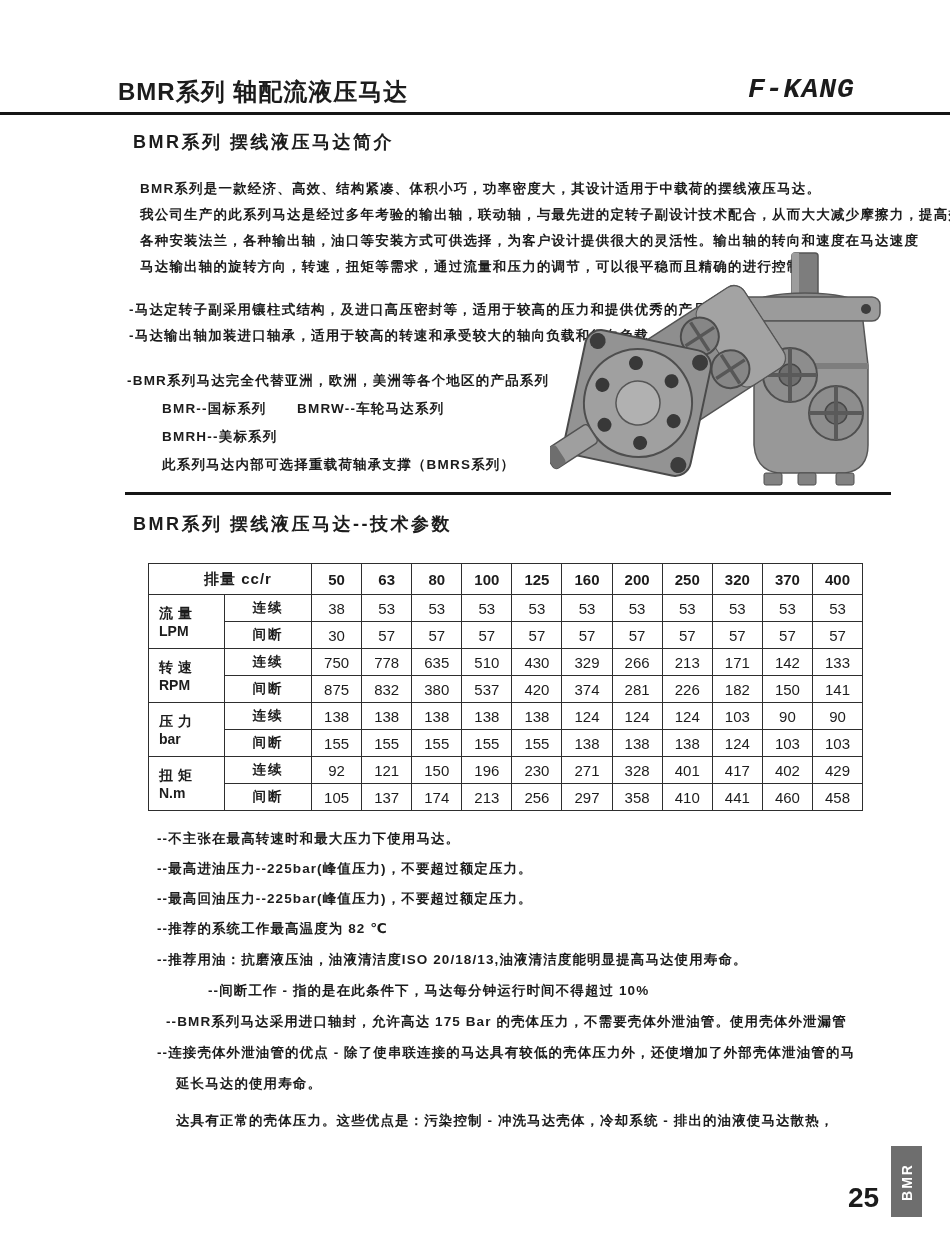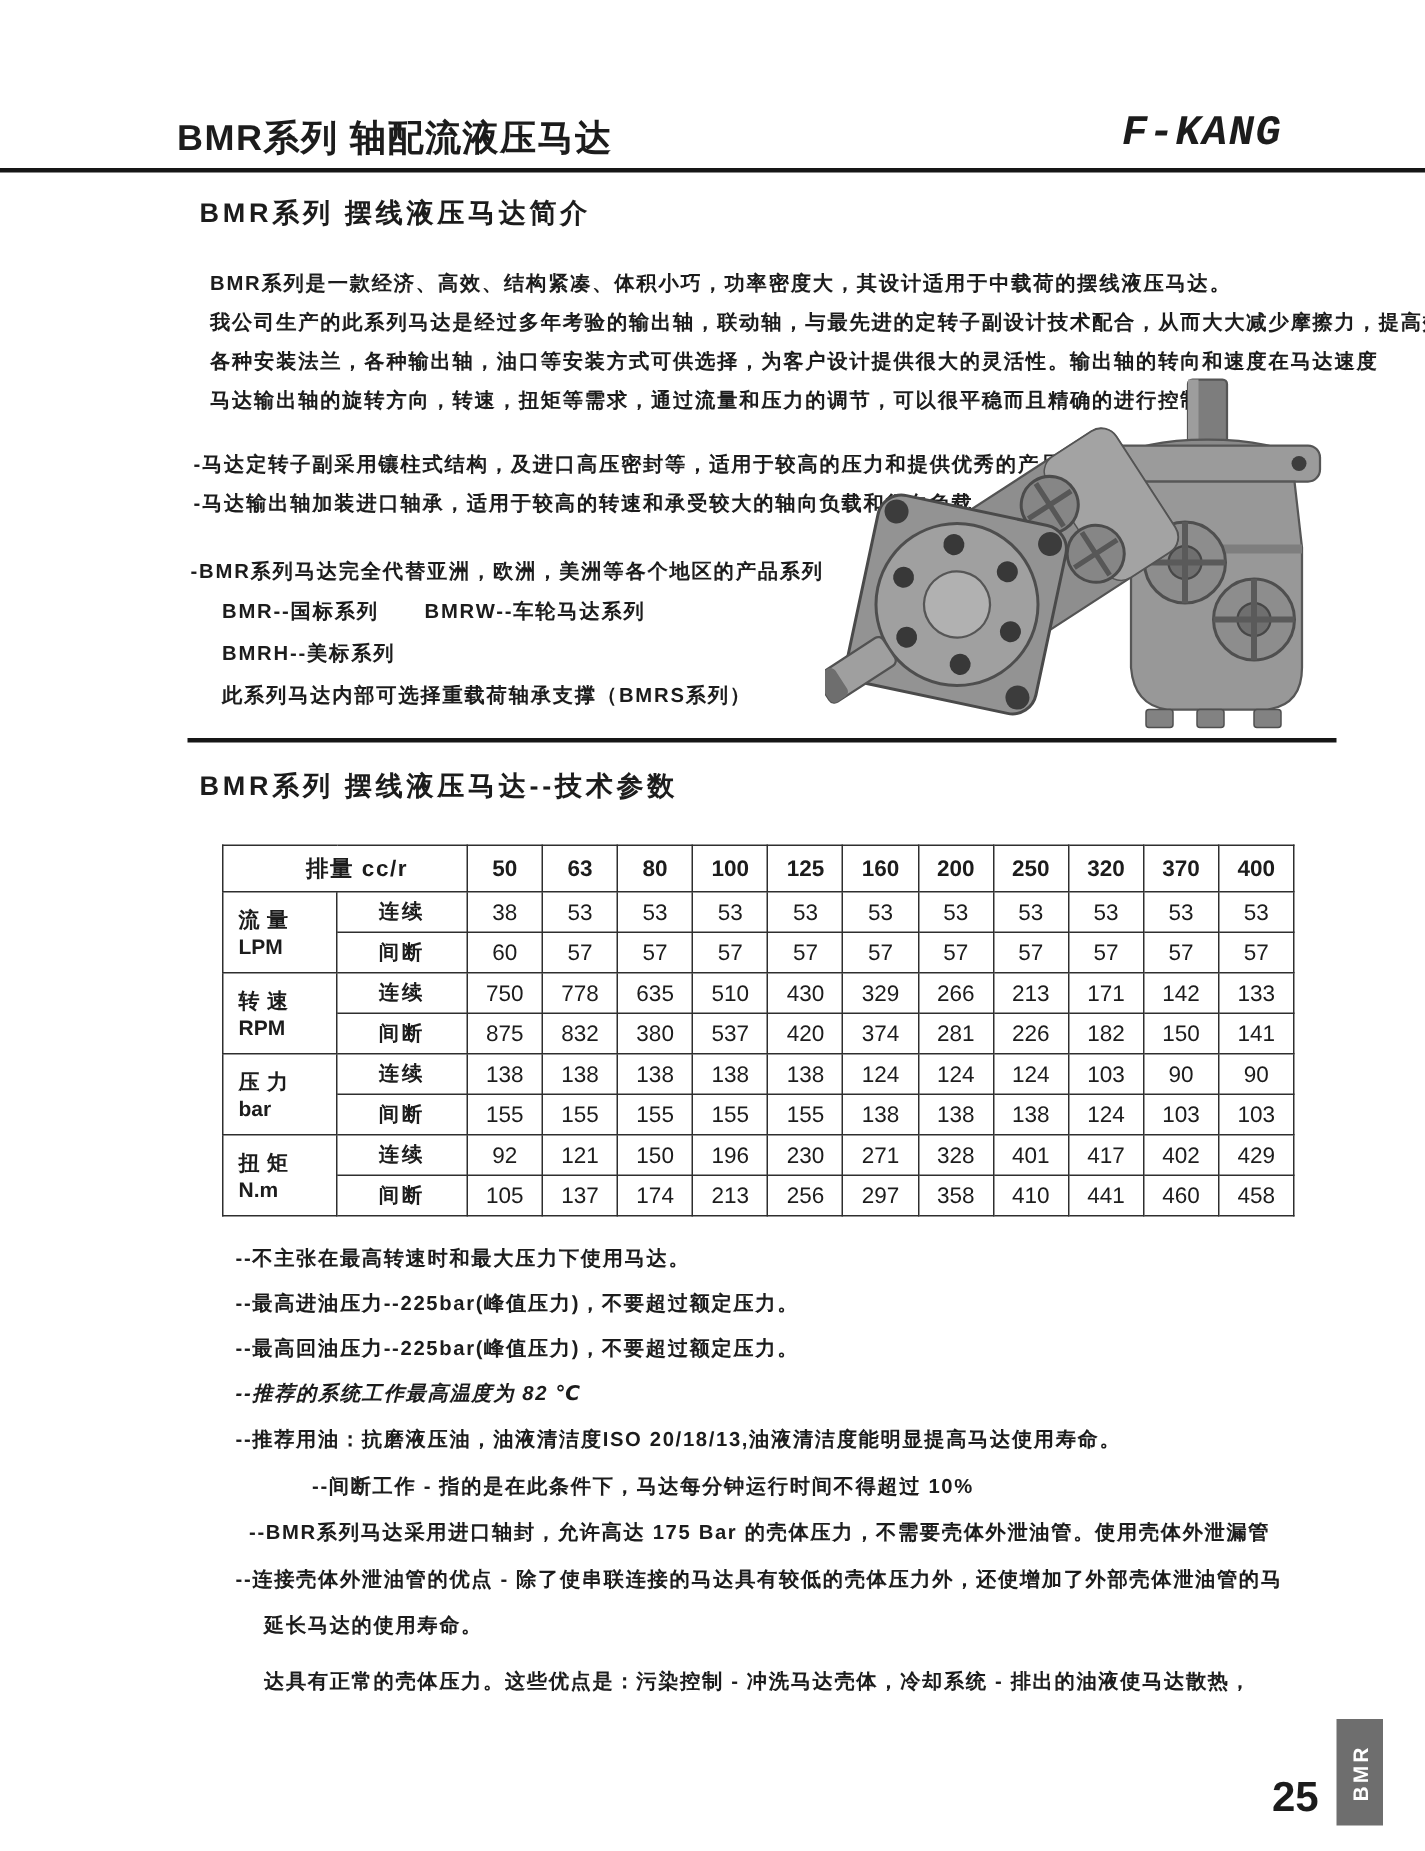--- a/index.html
+++ b/index.html
@@ -14,21 +14,21 @@
   .hdr-rule{position:absolute;top:112px;left:0;width:950px;height:3px;background:#161616;}
   
   .sec-title{position:absolute;font-size:18px;font-weight:bold;letter-spacing:2.5px;}
   #sec1-title{top:130px;left:133px;}
   #sec2-title{top:512px;left:133px;}
   
   .txt{font-size:13.5px;font-weight:600;letter-spacing:1.2px;line-height:26px;white-space:nowrap;}
   #intro-paragraphs{position:absolute;top:176px;left:140px;}
   #intro-bullets{position:absolute;top:297px;left:129px;}
   #series-note{position:absolute;top:368px;left:127px;}
-  #series-block{position:absolute;top:394px;left:148px;line-height:28px;}
+  #series-block{position:absolute;top:394px;left:162px;line-height:28px;}
   .series-row span{display:inline-block;font-size:13.5px;font-weight:600;letter-spacing:1.2px;}
   .series-left{width:135px;}
   
   #photo{position:absolute;top:245px;left:550px;width:345px;height:250px;}
   .mid-rule{position:absolute;top:492px;left:125px;width:766px;height:3px;background:#161616;}
   
   #spec-table{
     position:absolute;top:563px;left:148px;border-collapse:collapse;
     width:714px;table-layout:fixed;
   }
@@ -177,21 +177,21 @@
         <td>53</td>
         <td>53</td>
         <td>53</td>
         <td>53</td>
         <td>53</td>
         <td>53</td>
         <td>53</td>
       </tr>
       <tr>
         <td class="sub-label">间断</td>
-        <td>60</td>
+        <td>30</td>
         <td>57</td>
         <td>57</td>
         <td>57</td>
         <td>57</td>
         <td>57</td>
         <td>57</td>
         <td>57</td>
         <td>57</td>
         <td>57</td>
         <td>57</td>
@@ -292,21 +292,21 @@
         <td>460</td>
         <td>458</td>
       </tr>
     </tbody>
 </table>
 
 <div id="notes">
     <div class="note" style="padding-left: 0px;">--不主张在最高转速时和最大压力下使用马达。</div>
     <div class="note" style="padding-left: 0px;">--最高进油压力--225bar(峰值压力)，不要超过额定压力。</div>
     <div class="note" style="padding-left: 0px;">--最高回油压力--225bar(峰值压力)，不要超过额定压力。</div>
-    <div class="note" style="padding-left: 0px; font-style: italic;">--推荐的系统工作最高温度为 82 ℃</div>
+    <div class="note" style="padding-left: 0px;">--推荐的系统工作最高温度为 82 ℃</div>
     <div class="note" style="padding-left: 0px;">--推荐用油：抗磨液压油，油液清洁度ISO 20/18/13,油液清洁度能明显提高马达使用寿命。</div>
     <div class="note" style="padding-left: 7px; margin-left: 44px;">--间断工作 - 指的是在此条件下，马达每分钟运行时间不得超过 10%</div>
     <div class="note" style="padding-left: 9px;">--BMR系列马达采用进口轴封，允许高达 175 Bar 的壳体压力，不需要壳体外泄油管。使用壳体外泄漏管</div>
     <div class="note" style="padding-left: 0px;">--连接壳体外泄油管的优点 - 除了使串联连接的马达具有较低的壳体压力外，还使增加了外部壳体泄油管的马</div>
     <div class="note" style="padding-left: 19px;">延长马达的使用寿命。</div>
     <div class="note" style="padding-left: 19px;">达具有正常的壳体压力。这些优点是：污染控制 - 冲洗马达壳体，冷却系统 - 排出的油液使马达散热，</div>
   </div>
 
 <div id="page-number">25</div>
 <div id="bmr-tab">

